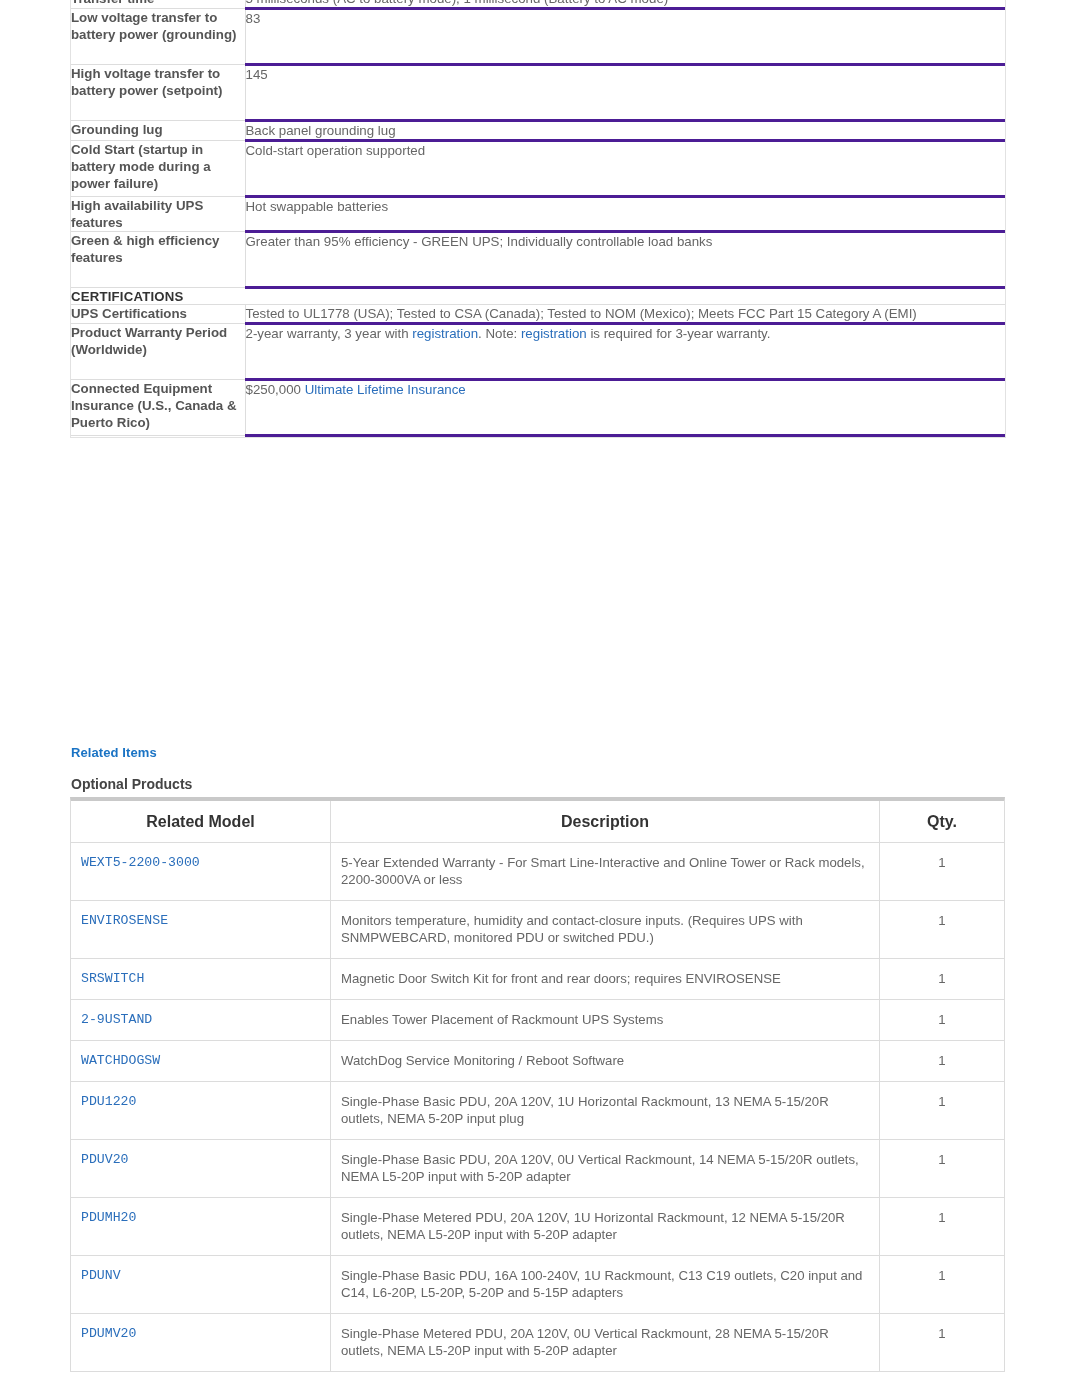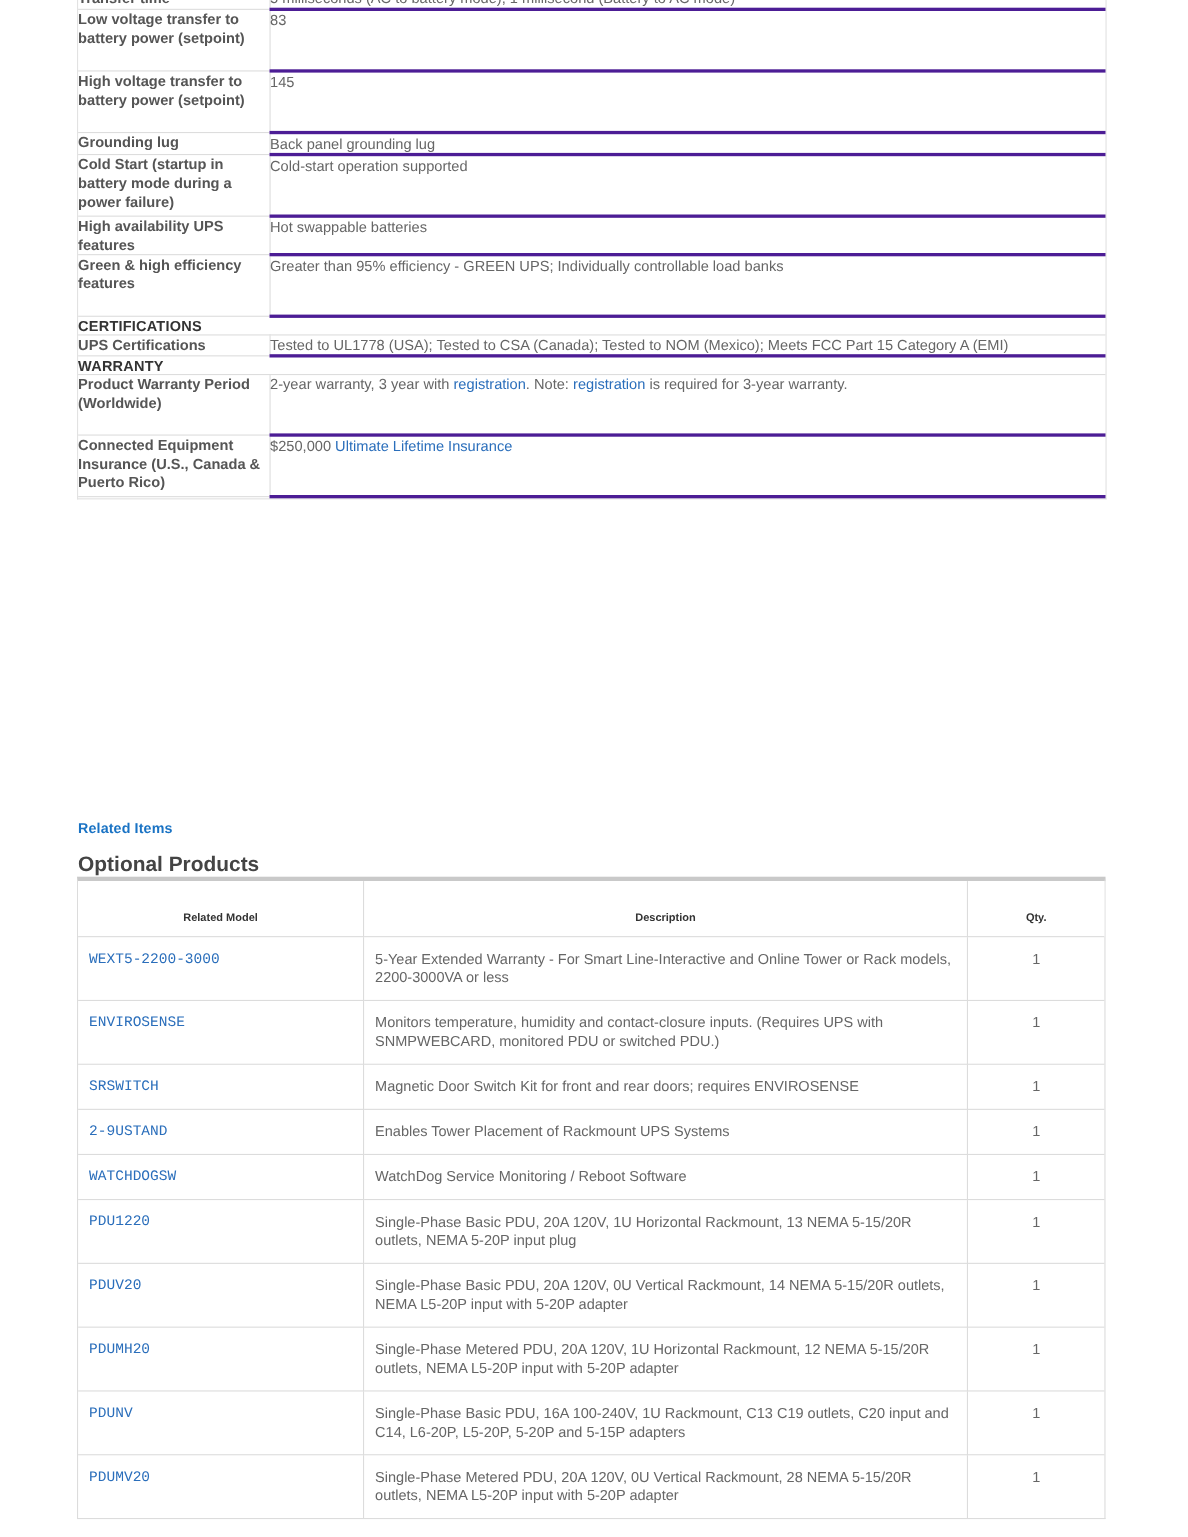--- a/index.html
+++ b/index.html
@@ -83,46 +83,46 @@
     top: 745px;
     font-size: 13px;
     font-weight: bold;
     color: #1a73c4;
     letter-spacing: 0.1px;
   }
   .optional-title {
     position: absolute;
     left: 71px;
     top: 776px;
-    font-size: 19px;
+    font-size: 14px;
     font-weight: bold;
     color: #444444;
   }
 
   .related-wrap {
     position: absolute;
     left: 70px;
     top: 797px;
     width: 935px;
     box-sizing: border-box;
     border: 1px solid #dcdcdc;
     border-top: 4px solid #c9c9c9;
     background: #fff;
   }
   table.related {
     width: 100%;
     border-collapse: collapse;
     table-layout: fixed;
   }
   table.related th {
-    font-size: 10px;
+    font-size: 16px;
     font-weight: bold;
     color: #333333;
     text-align: center;
-    padding: 28px 6px 11px 6px;
+    padding: 12px 6px 11px 6px;
     border-bottom: 1px solid #dcdcdc;
     border-right: 1px solid #dcdcdc;
     background: #ffffff;
   }
   table.related th:last-child { border-right: none; }
   table.related td {
     font-size: 13.2px;
     color: #666666;
     line-height: 17px;
     padding: 11px 10px 12px 10px;
@@ -148,21 +148,21 @@
 <div class="page">
 
   <div class="spec-wrap">
     <table class="spec">
       <tbody id="spec-body">
           <tr>
             <td class="cell-label">Transfer time</td>
             <td class="cell-value">5 milliseconds (AC to battery mode), 1 millisecond (Battery to AC mode)</td>
           </tr>
           <tr class="row-pad-lg">
-            <td class="cell-label">Low voltage transfer to battery power (setpoint)</td>
+            <td class="cell-label">Low voltage transfer to battery power (grounding)</td>
             <td class="cell-value">83</td>
           </tr>
           <tr class="row-pad-lg">
             <td class="cell-label">High voltage transfer to battery power (setpoint)</td>
             <td class="cell-value">145</td>
           </tr>
           <tr>
             <td class="cell-label">Grounding lug</td>
             <td class="cell-value">Back panel grounding lug</td>
           </tr>
@@ -177,23 +177,20 @@
           <tr class="row-pad-lg">
             <td class="cell-label">Green &amp; high efficiency features</td>
             <td class="cell-value">Greater than 95% efficiency - GREEN UPS; Individually controllable load banks</td>
           </tr>
           <tr class="section-head">
             <td colspan="2">CERTIFICATIONS</td>
           </tr>
           <tr>
             <td class="cell-label">UPS Certifications</td>
             <td class="cell-value">Tested to UL1778 (USA); Tested to CSA (Canada); Tested to NOM (Mexico); Meets FCC Part 15 Category A (EMI)</td>
-          </tr>
-          <tr class="section-head">
-            <td colspan="2">WARRANTY</td>
           </tr>
           <tr class="row-pad-lg">
             <td class="cell-label">Product Warranty Period (Worldwide)</td>
             <td class="cell-value"><span>2-year warranty, 3 year with </span><a class="lnk" href="#">registration</a><span>. Note: </span><a class="lnk" href="#">registration</a><span> is required for 3-year warranty.</span></td>
           </tr>
           <tr class="row-pad-lg">
             <td class="cell-label">Connected Equipment Insurance (U.S., Canada &amp; Puerto Rico)</td>
             <td class="cell-value"><span>$250,000 </span><a class="lnk" href="#">Ultimate Lifetime Insurance</a></td>
           </tr>
         </tbody>

